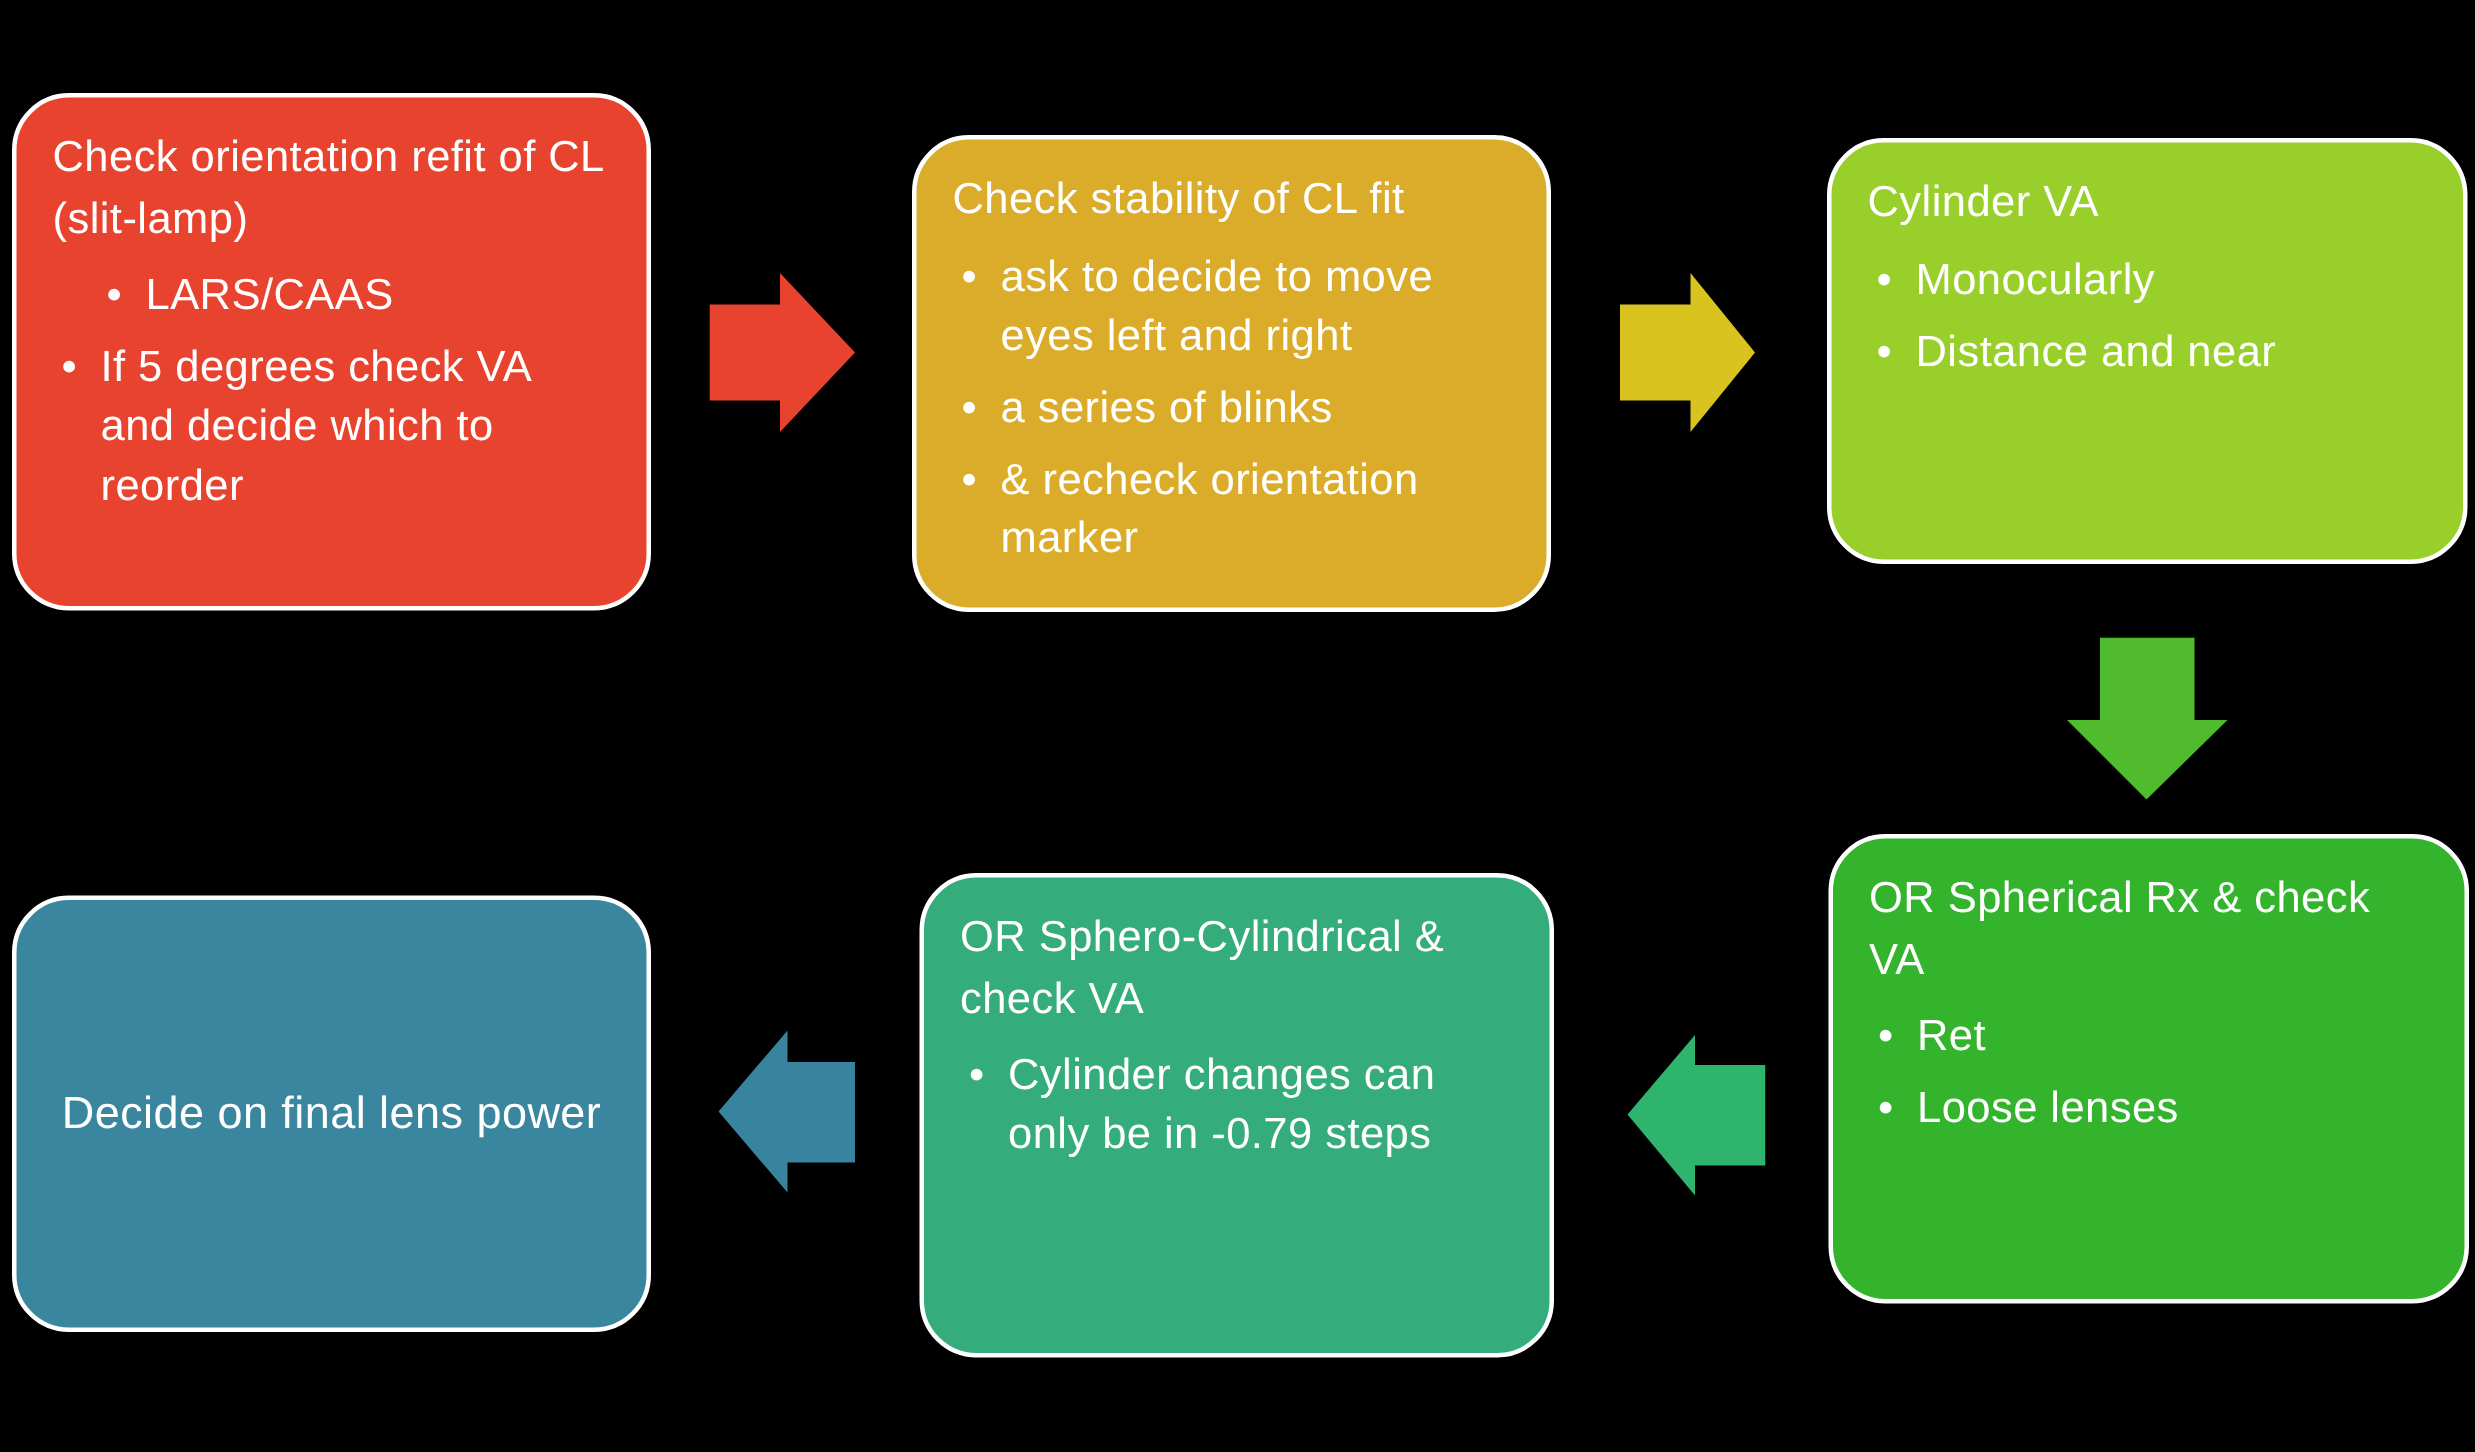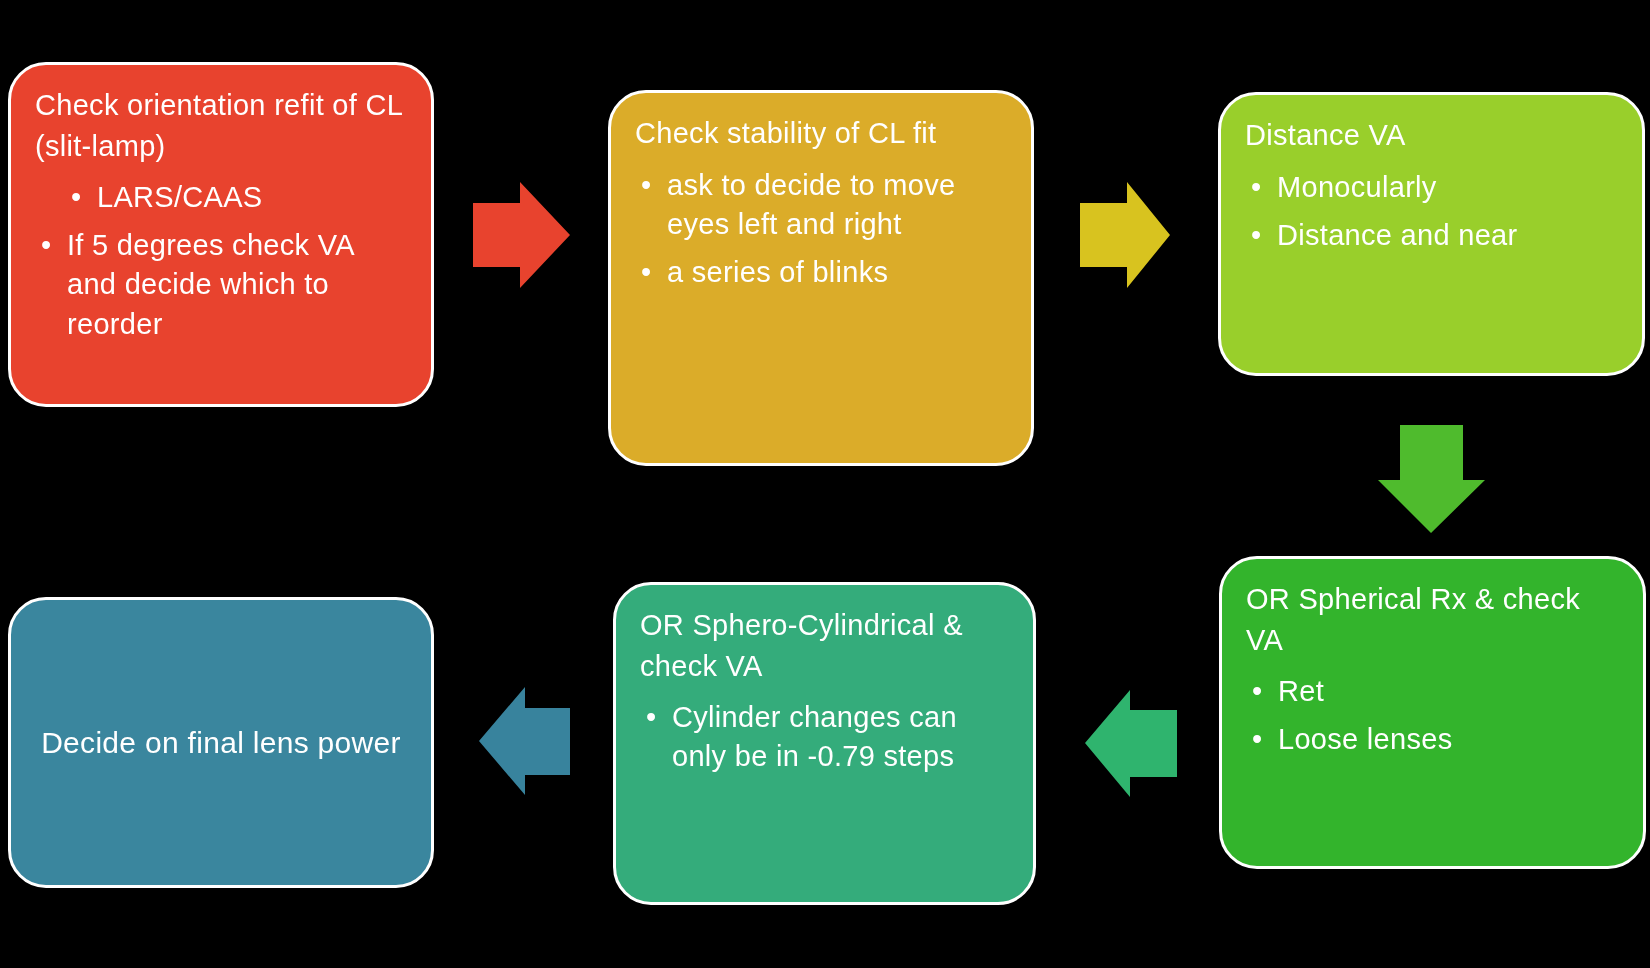--- a/index.html
+++ b/index.html
@@ -64,21 +64,21 @@
     text-align: center;
   }
   .center-box .box-title {
     font-size: 30px;
   }
   .arrow {
     position: absolute;
   }
   
   .box1 { left: 8px;    top: 62px;  width: 426px; height: 345px; }
-  .box2 { left: 608px;  top: 90px;  width: 426px; height: 376px; }
+  .box2 { left: 608px;  top: 90px;  width: 426px; height: 318px; }
   .box3 { left: 1218px; top: 92px;  width: 427px; height: 284px; }
   .box4 { left: 1219px; top: 556px; width: 427px; height: 313px; }
   .box5 { left: 613px;  top: 582px; width: 423px; height: 323px; }
   .box6 { left: 8px;    top: 597px; width: 426px; height: 291px; }
   
   .arrow1 { left: 473px;  top: 182px; }
   .arrow2 { left: 1080px; top: 182px; }
   .arrow3 { left: 1378px; top: 425px; }
   .arrow4 { left: 1085px; top: 690px; }
   .arrow5 { left: 479px;  top: 687px; }
@@ -98,29 +98,30 @@
 
   <svg class="arrow arrow1" width="97" height="106" viewBox="0 0 97 106">
     <polygon points="0,21 47,21 47,0 97,53 47,106 47,85 0,85" fill="#E8432E"></polygon>
   </svg>
 
   <div class="box box2" style="background: rgb(219, 172, 41);">
     <h2 class="box-title">Check stability of CL fit</h2>
     <ul class="bullets">
       <li>ask to decide to move eyes left and right</li>
       <li>a series of blinks</li>
+      <li>&amp; recheck orientation marker</li>
     </ul>
   </div>
 
   <svg class="arrow arrow2" width="90" height="106" viewBox="0 0 90 106">
     <polygon points="0,21 47,21 47,0 90,53 47,106 47,85 0,85" fill="#D8C31F"></polygon>
   </svg>
 
   <div class="box box3" style="background: rgb(153, 207, 43);">
-    <h2 class="box-title">Distance VA</h2>
+    <h2 class="box-title">Cylinder VA</h2>
     <ul class="bullets">
       <li>Monocularly</li>
       <li>Distance and near</li>
     </ul>
   </div>
 
   <svg class="arrow arrow3" width="107" height="108" viewBox="0 0 107 108">
     <polygon points="22,0 85,0 85,55 107,55 53,108 0,55 22,55" fill="#4FBB2D"></polygon>
   </svg>
 

